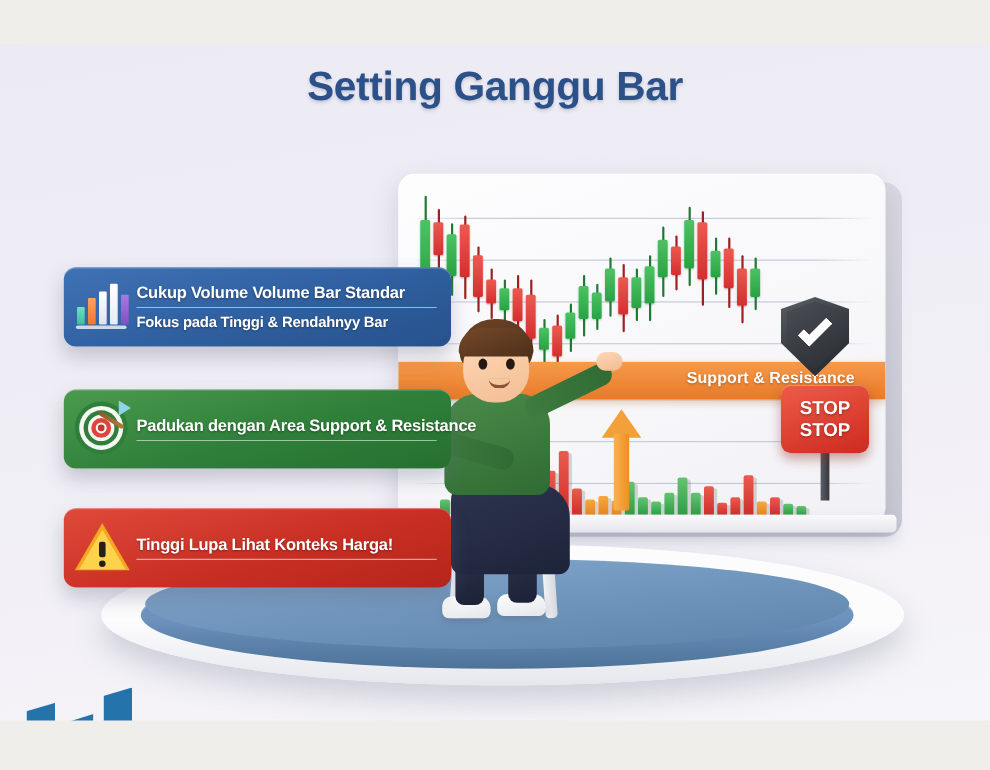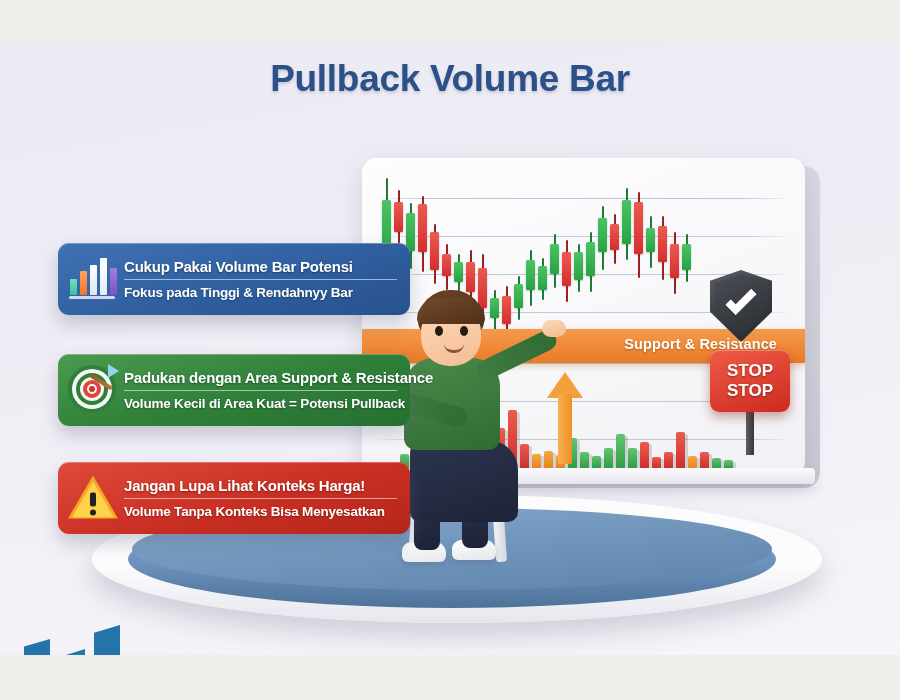--- a/index.html
+++ b/index.html
@@ -317,21 +317,21 @@
   #logo-b2 { left:35px; width:26px; height:34px; clip-path:polygon(0 30%,100% 6%,100% 100%,0 100%); }
   #logo-b3 { left:70px; width:26px; height:56px; clip-path:polygon(0 14%,100% 0,100% 100%,0 100%); }
 </style>
 </head>
 <body>
 
 <div id="frame">
   <div id="canvas">
 
     <div id="title-block">
-      <div id="title-line1">Pullback Volume Bar</div>
+      <div id="title-line1">Setting Ganggu Bar</div>
     </div>
 
     <div id="board-wrap">
       <div id="board-side"></div>
       <div id="board">
         <div id="gridlines">
             <div class="gridline" style="top: 40px;"></div>
             <div class="gridline" style="top: 78px;"></div>
             <div class="gridline" style="top: 116px;"></div>
             <div class="gridline" style="top: 154px;"></div>
@@ -530,53 +530,51 @@
       <div class="card-icon">
         <div id="bars-icon">
           <div class="b" style="left:2px;  height:16px; background:linear-gradient(180deg,#6fe0c0,#3bbf9c);"></div>
           <div class="b" style="left:12px; height:24px; background:linear-gradient(180deg,#ffa45c,#f1762a);"></div>
           <div class="b" style="left:22px; height:30px; background:linear-gradient(180deg,#ffffff,#dde4f0);"></div>
           <div class="b" style="left:32px; height:37px; background:linear-gradient(180deg,#ffffff,#e6ecf6);"></div>
           <div class="b" style="left:42px; height:27px; background:linear-gradient(180deg,#a47ce0,#7d52c4);"></div>
           <div class="base"></div>
         </div>
       </div>
-      <div class="t1">Cukup Pakai Volume Bar Potensi</div>
+      <div class="t1">Cukup Volume Volume Bar Standar</div>
       <div class="t2">Fokus pada Tinggi &amp; Rendahnyy Bar</div>
     </div>
 
     <div id="card-green" class="card">
       <div class="card-icon">
         <div id="target-icon">
           <div class="ring" style="left:0;  top:0;  width:48px; height:48px; background:#2f7f3a;"></div>
           <div class="ring" style="left:4px; top:4px; width:40px; height:40px; background:#f4f7f2;"></div>
           <div class="ring" style="left:8px; top:8px; width:32px; height:32px; background:#2f7f3a;"></div>
           <div class="ring" style="left:12px;top:12px;width:24px; height:24px; background:#f4f7f2;"></div>
           <div class="ring" style="left:15px;top:15px;width:18px; height:18px; background:#e0453c;"></div>
           <div class="ring" style="left:19px;top:19px;width:10px; height:10px; background:#f4f7f2;"></div>
           <div class="ring" style="left:21px;top:21px;width:6px;  height:6px;  background:#c9342c;"></div>
           <div class="arrow-shaft"></div>
           <div class="arrow-fletch"></div>
         </div>
       </div>
       <div class="t1">Padukan dengan Area Support &amp; Resistance</div>
-      <div class="t2">Volume Kecil di Area Kuat = Potensi Pullback</div>
     </div>
 
     <div id="card-red" class="card">
       <div class="card-icon">
         <div id="warn-icon">
           <div class="tri"></div>
             <div class="tri2"></div>
           <div class="bang"></div>
             <div class="dot"></div>
         </div>
       </div>
-      <div class="t1">Jangan Lupa Lihat Konteks Harga!</div>
-      <div class="t2">Volume Tanpa Konteks Bisa Menyesatkan</div>
+      <div class="t1">Tinggi Lupa Lihat Konteks Harga!</div>
     </div>
 
     <div id="logo">
       <div id="logo-b1" class="lb"></div>
       <div id="logo-b2" class="lb"></div>
       <div id="logo-b3" class="lb"></div>
     </div>
 
   </div>
 </div>

